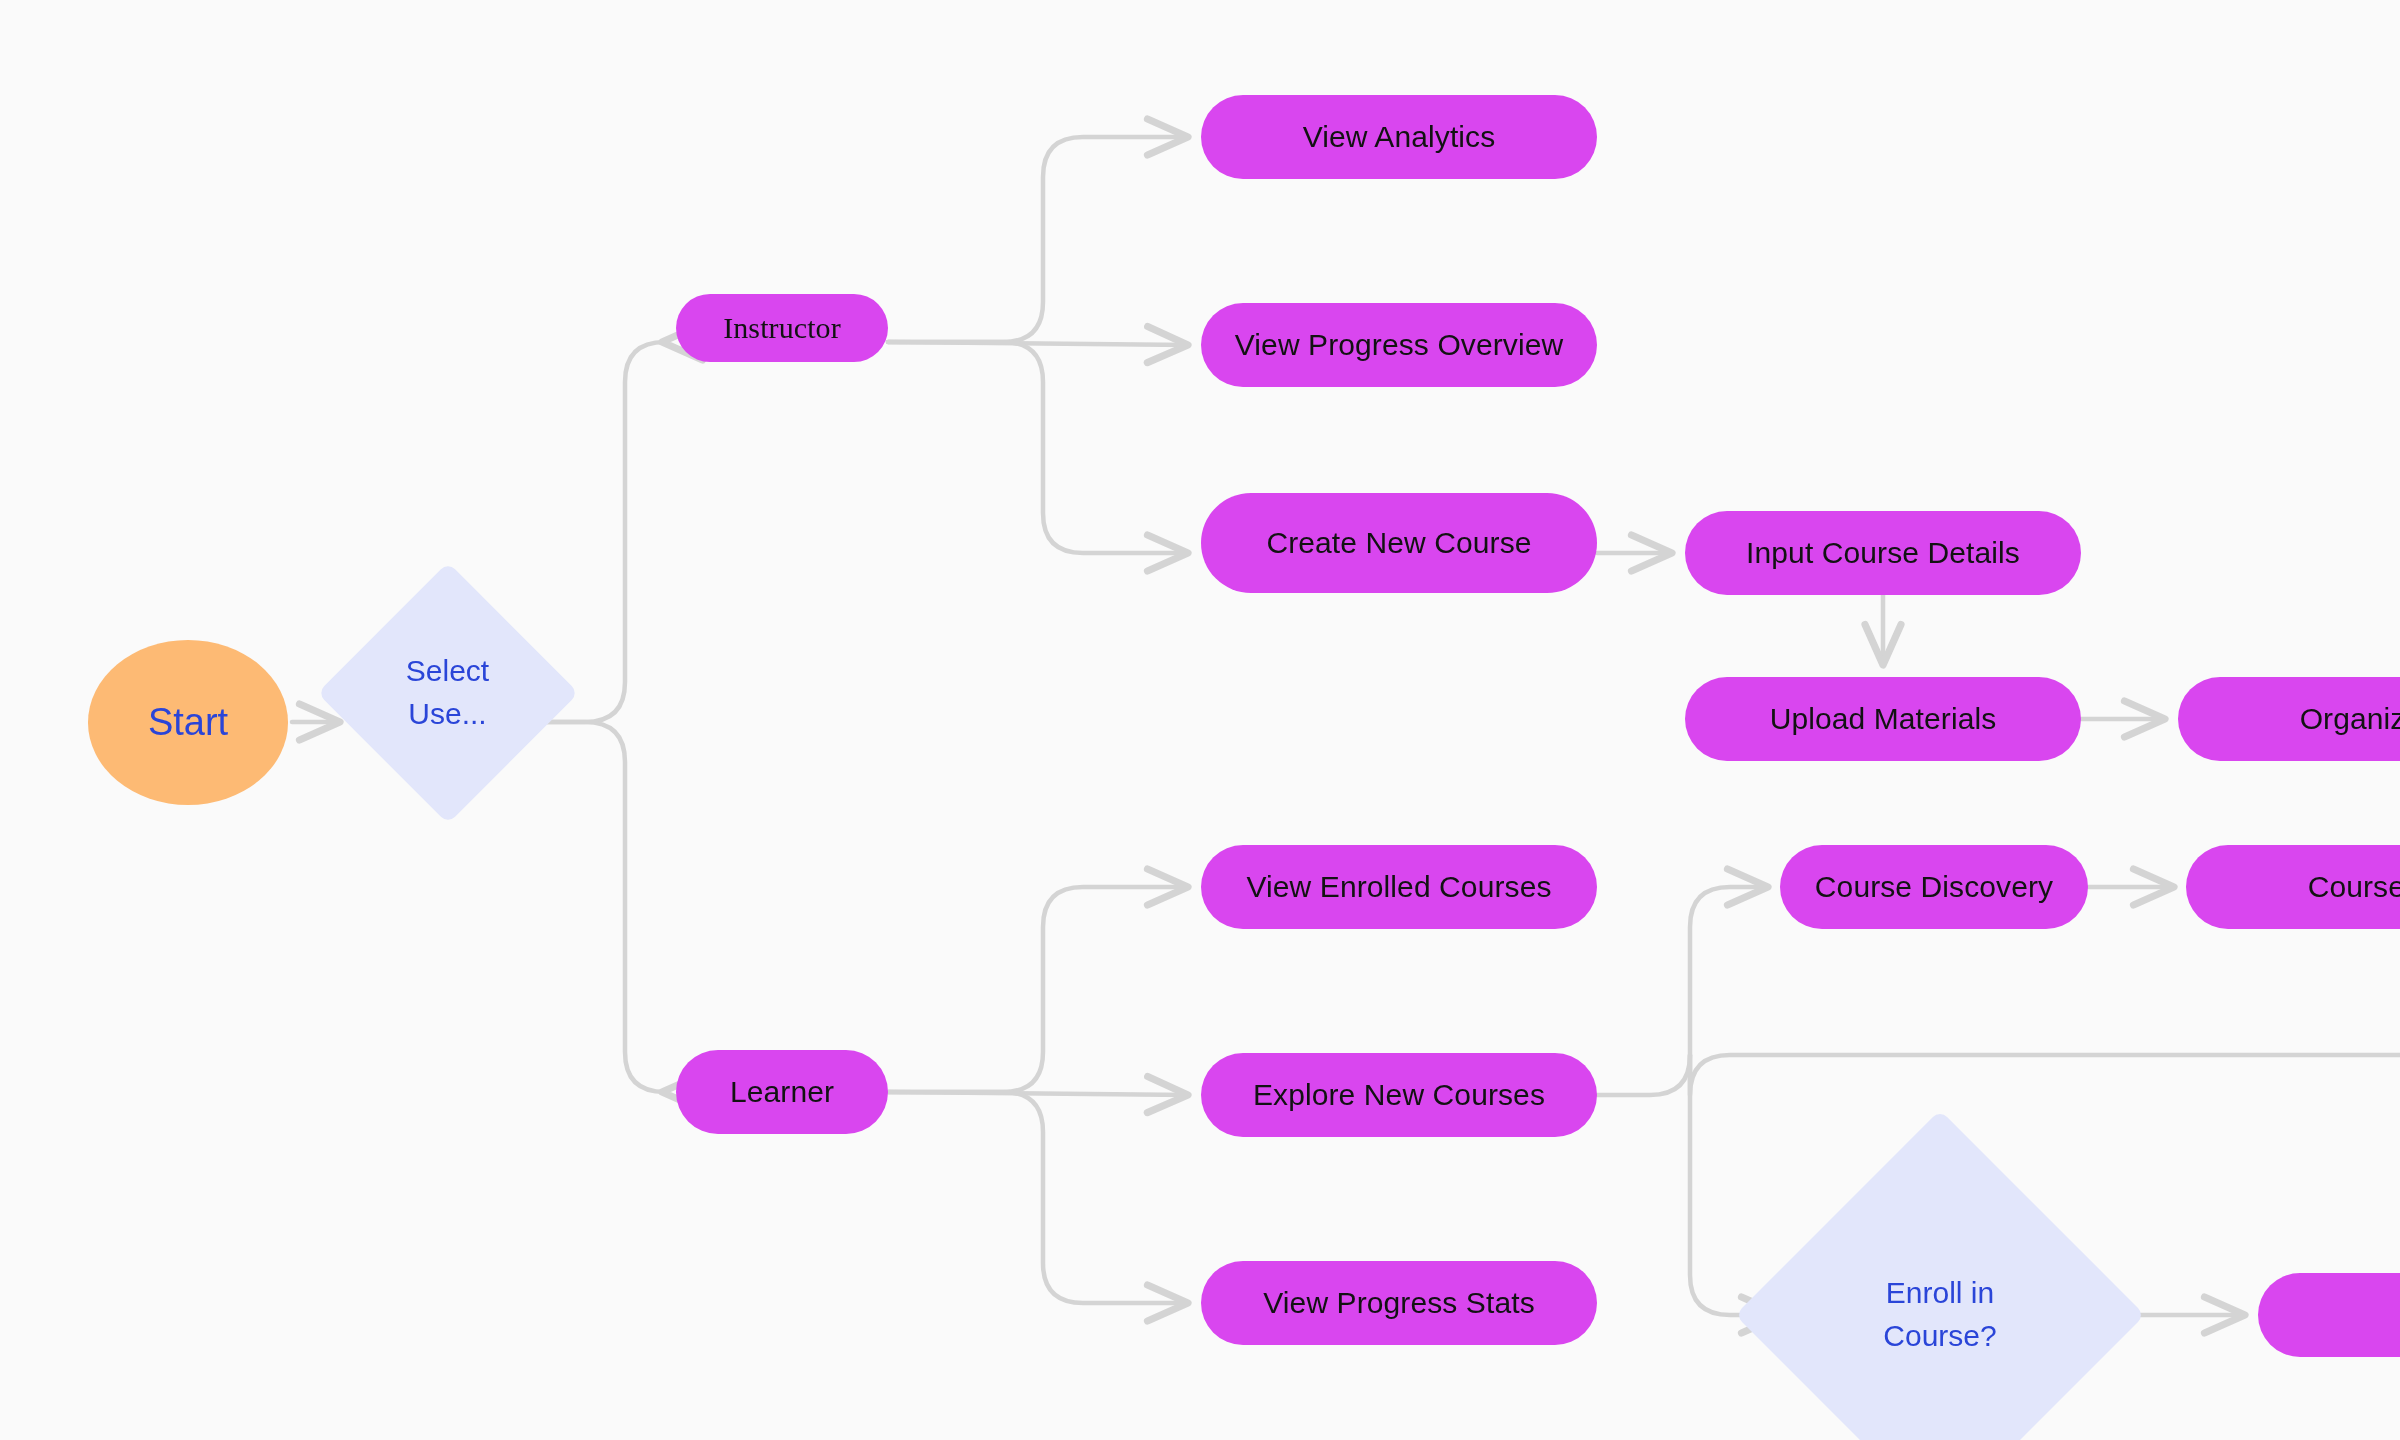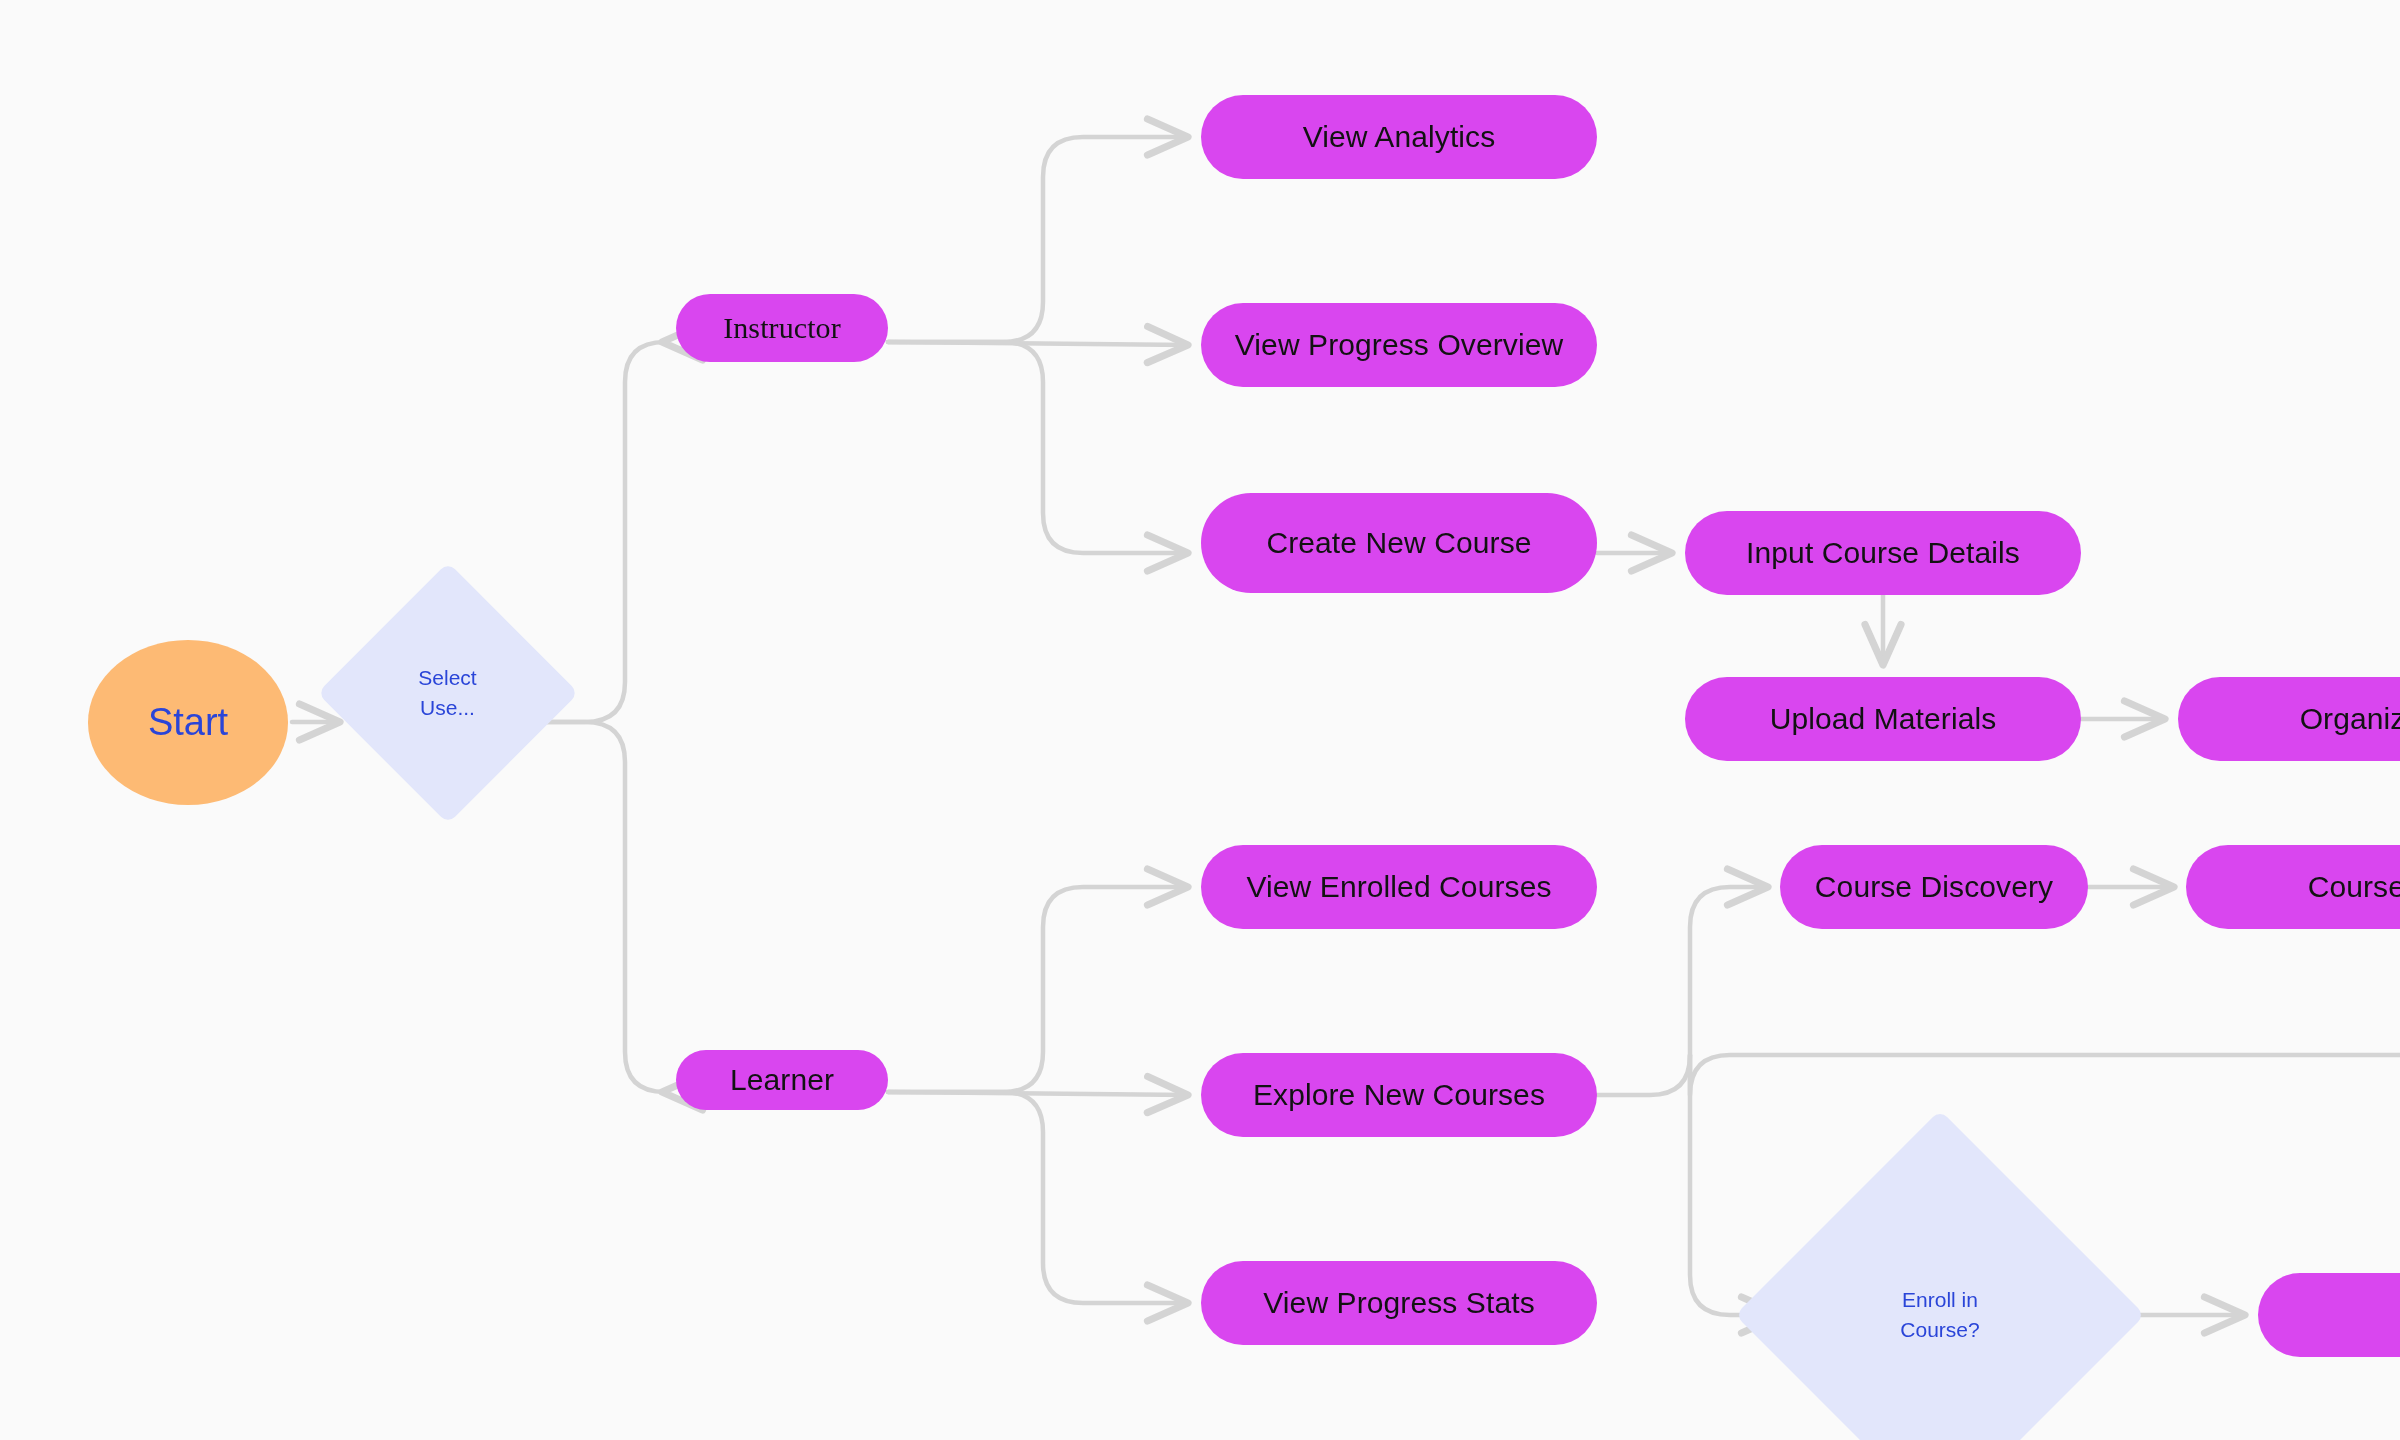--- a/index.html
+++ b/index.html
@@ -41,21 +41,21 @@
   }
   .node.start {
     background: #fdba74;
     border-radius: 50%;
     color: #2a45d8;
     font-size: 38px;
   }
   .node.decision {
     background: transparent;
     color: #2a45d8;
-    font-size: 21px;
+    font-size: 30px;
     line-height: 1.42;
   }
   .node.decision .dia-shape {
     position: absolute;
     left: 50%;
     top: 50%;
     width: 100%;
     height: 100%;
     transform: translate(-50%,-50%) rotate(45deg);
     background: #e2e6fb;
@@ -128,21 +128,21 @@
   <div class="node decision" style="left:355px; top:600px; width:185px; height:185px;">
     <span class="dia-shape"></span>
     <span class="dia-label">Select
 Use...</span>
   </div>
 
   <div class="node process" style="left:676px; top:294px; width:212px; height:68px;font-family:Liberation Serif, serif;">
     <span class="lbl">Instructor</span>
   </div>
 
-  <div class="node process" style="left:676px; top:1050px; width:212px; height:60px;">
+  <div class="node process" style="left:676px; top:1050px; width:212px; height:84px;">
     <span class="lbl">Learner</span>
   </div>
 
   <div class="node process" style="left:1201px; top:95px; width:396px; height:84px;">
     <span class="lbl">View Analytics</span>
   </div>
 
   <div class="node process" style="left:1201px; top:303px; width:396px; height:84px;">
     <span class="lbl">View Progress Overview</span>
   </div>

